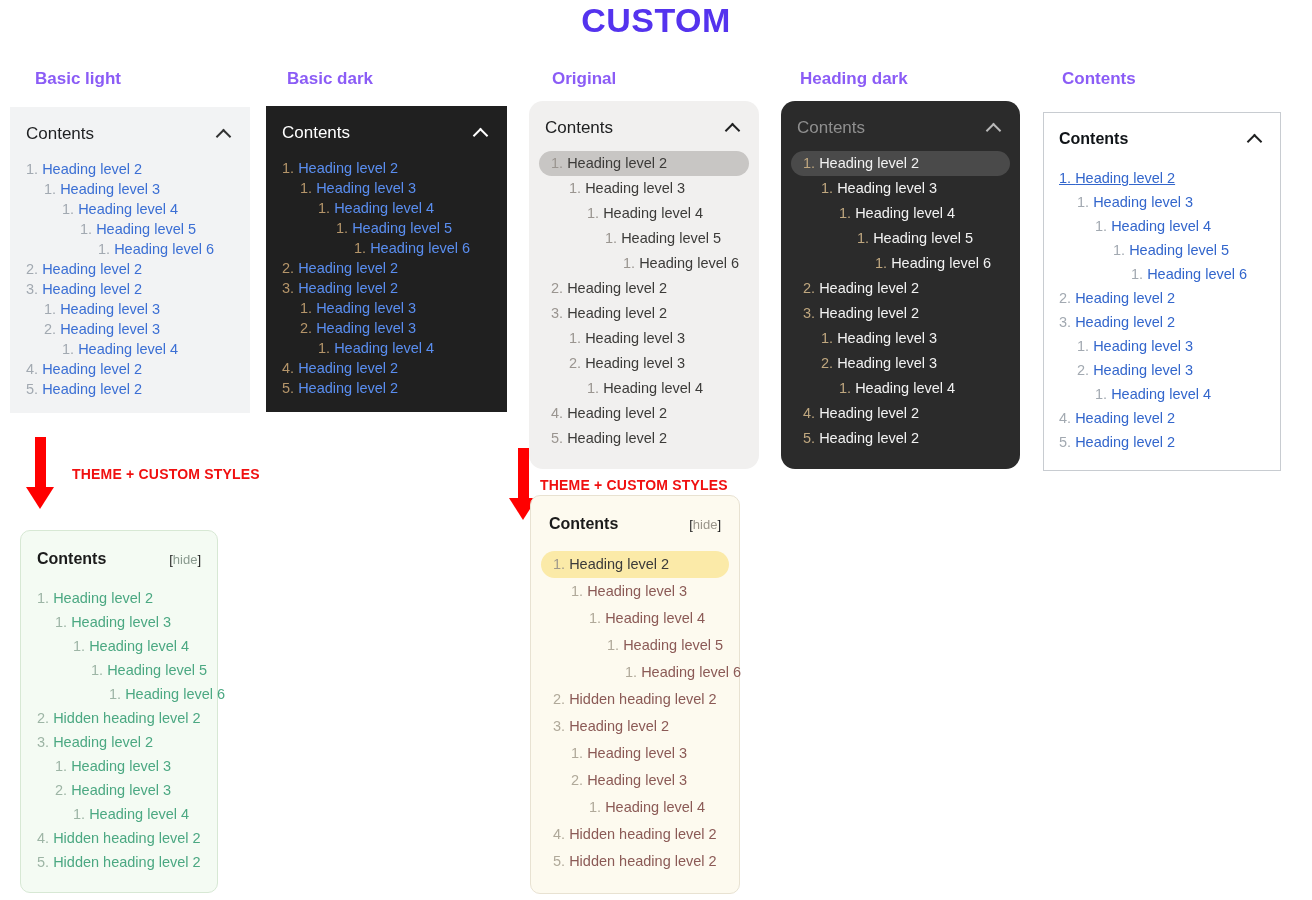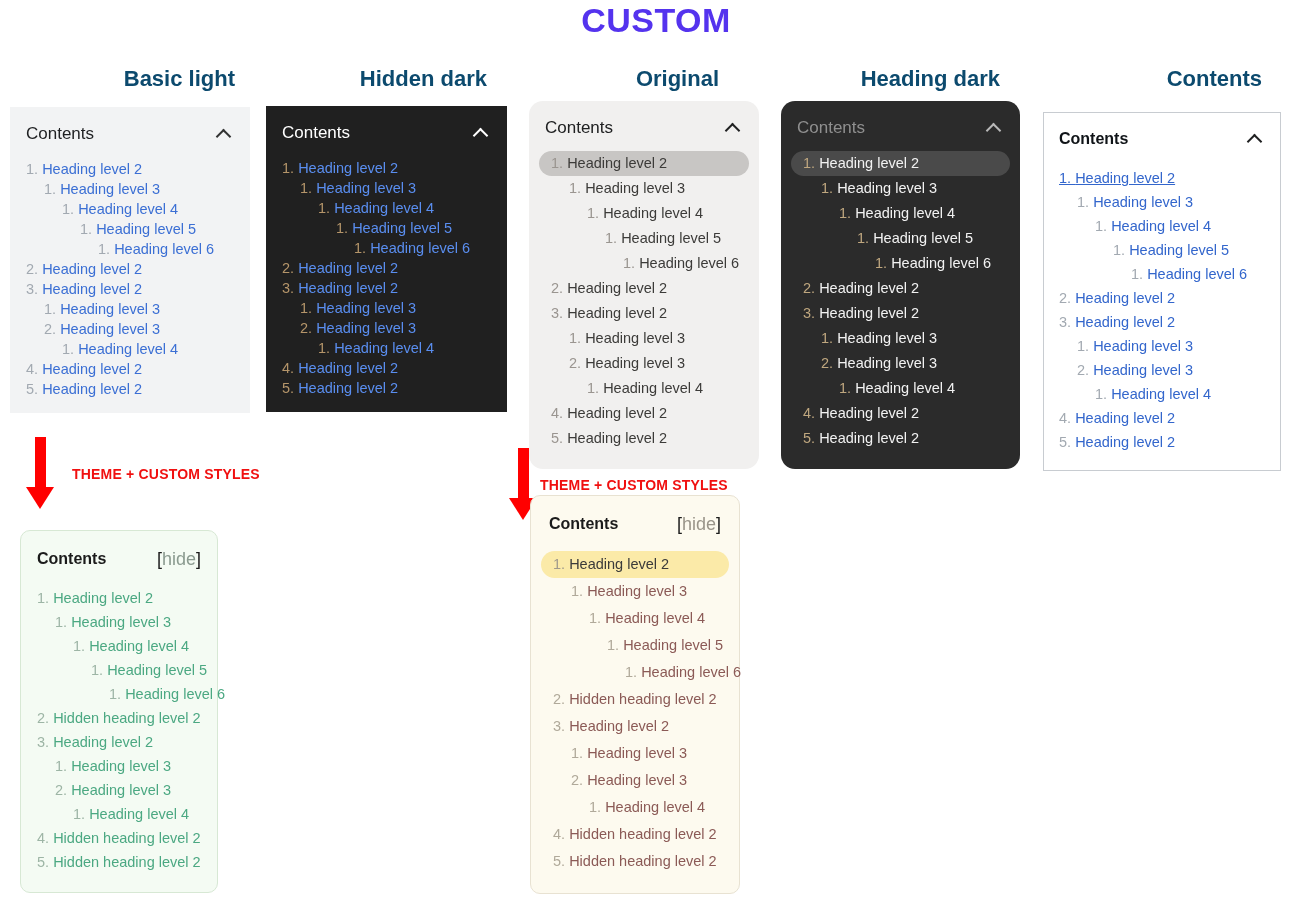--- a/index.html
+++ b/index.html
@@ -26,24 +26,24 @@
     font-weight: bold;
     color: #5433ee;
     letter-spacing: 0.5px;
     line-height: 40px;
   }
 
   
   .col-head {
     position: absolute;
     top: 68px;
-    font-size: 22px;
+    font-size: 17px;
     font-weight: bold;
-    color: #0c4a6e;
-    text-align: right;
+    color: #8b5cf6;
+    text-align: left;
     line-height: 22px;
   }
 
   
   .toc {
     position: absolute;
     box-sizing: border-box;
   }
   .toc-head {
     display: flex;
@@ -66,21 +66,21 @@
     position: absolute;
     left: 2px;
     top: 6px;
     width: 9px;
     height: 9px;
     border-left: 2px solid currentColor;
     border-top: 2px solid currentColor;
     transform: rotate(45deg);
   }
   .hide-btn {
-    font-size: 18px;
+    font-size: 13px;
     white-space: nowrap;
   }
   .hide-btn .brk { color: #202122; }
 
   ul.toc-list {
     list-style: none;
     margin: 0;
     padding: 0;
   }
   ul.toc-list li {
@@ -264,22 +264,22 @@
     letter-spacing: 0.2px;
     white-space: nowrap;
   }
 </style>
 </head>
 <body>
 
 <div class="page-title">CUSTOM</div>
 
 <div class="col-head" style="left:35px; width:200px;">Basic light</div>
-<div class="col-head" style="left:287px; width:200px;">Hidden dark</div>
-<div class="col-head" style="left:519px; width:200px;">Original</div>
+<div class="col-head" style="left:287px; width:200px;">Basic dark</div>
+<div class="col-head" style="left:552px; width:200px;">Original</div>
 <div class="col-head" style="left:800px; width:200px;">Heading dark</div>
 <div class="col-head" style="left:1062px; width:200px;">Contents</div>
 
 <div class="toc" id="toc-basic-light">
   <div class="toc-head">
     <span class="toc-title">Contents</span>
     <span class="chev"></span>
   </div>
   <ul class="toc-list">
       <li class="lvl2"><span class="num">1. </span><span class="txt">Heading level 2</span></li>

